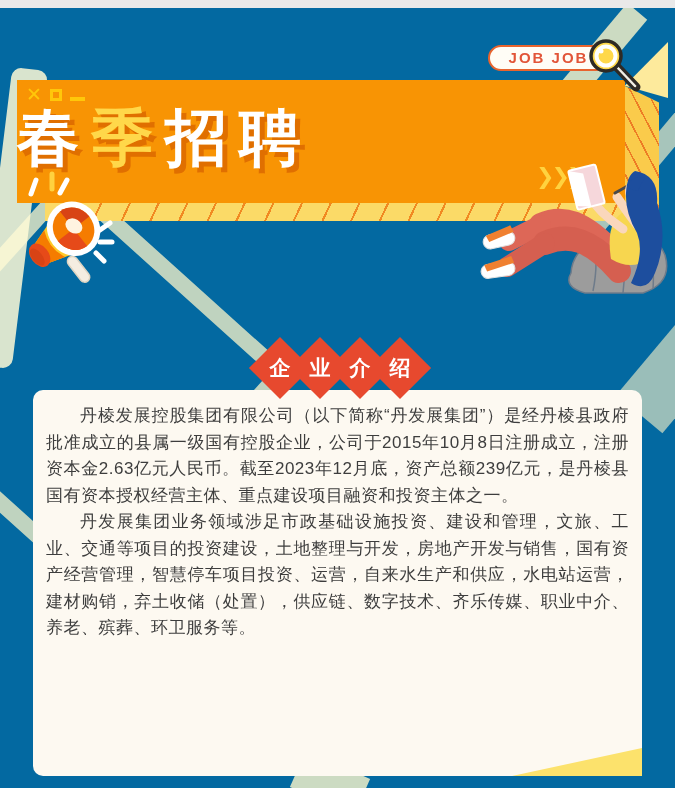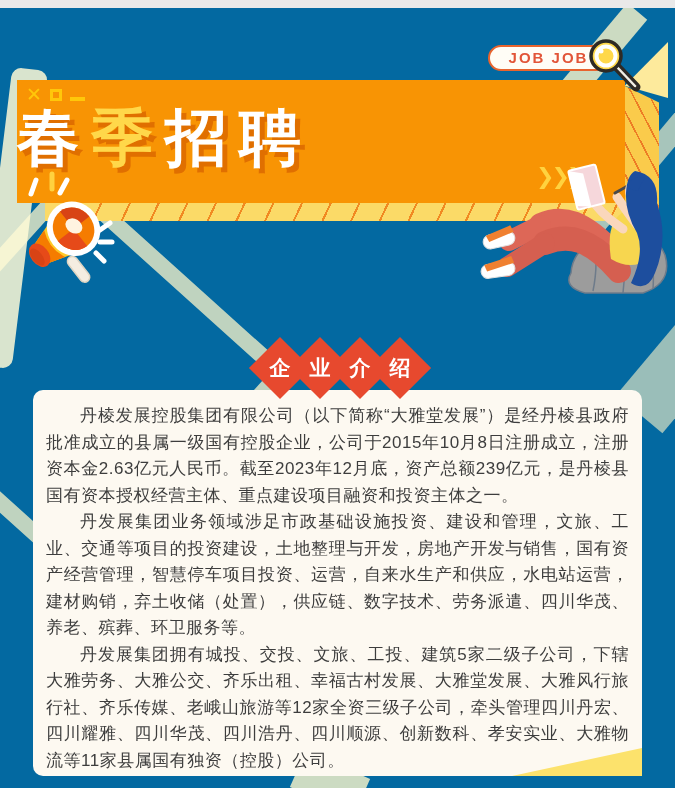--- a/index.html
+++ b/index.html
@@ -220,19 +220,18 @@
     </div>
     <div class="diamond d3">
       <span>介</span>
     </div>
     <div class="diamond d4">
       <span>绍</span>
     </div>
   </div>
 
   <div class="intro-card">
-    <p>丹棱发展控股集团有限公司（以下简称“大雅堂发展”）是经丹棱县政府批准成立的县属一级国有控股企业，公司于2015年10月8日注册成立，注册资本金2.63亿元人民币。截至2023年12月底，资产总额239亿元，是丹棱县国有资本授权经营主体、重点建设项目融资和投资主体之一。</p>
-    <p>丹发展集团业务领域涉足市政基础设施投资、建设和管理，文旅、工业、交通等项目的投资建设，土地整理与开发，房地产开发与销售，国有资产经营管理，智慧停车项目投资、运营，自来水生产和供应，水电站运营，建材购销，弃土收储（处置），供应链、数字技术、劳务派遣、四川华茂、养老、殡葬、环卫服务等。</p>
-    <p>丹发展集团拥有城投、交投、文旅、工投、建筑5家二级子公司，下辖大雅劳务、大雅公交、齐乐出租、幸福古村发展、大雅堂发展、大雅风行旅行社、齐乐传媒、老峨山旅游等12家全资三级子公司，牵头管理四川丹宏、四川耀雅、四川华茂、四川浩丹、四川顺源、创新数科、孝安实业、大雅物流等11家县属国有独资（控股）公司。</p>
+    <p>丹棱发展控股集团有限公司（以下简称“丹发展集团”）是经丹棱县政府批准成立的县属一级国有控股企业，公司于2015年10月8日注册成立，注册资本金2.63亿元人民币。截至2023年12月底，资产总额239亿元，是丹棱县国有资本授权经营主体、重点建设项目融资和投资主体之一。</p>
+    <p>丹发展集团业务领域涉足市政基础设施投资、建设和管理，文旅、工业、交通等项目的投资建设，土地整理与开发，房地产开发与销售，国有资产经营管理，智慧停车项目投资、运营，自来水生产和供应，水电站运营，建材购销，弃土收储（处置），供应链、数字技术、齐乐传媒、职业中介、养老、殡葬、环卫服务等。</p>
   </div>
   <div class="corner-cut"></div>
 
 </div>
 
 </body></html>

